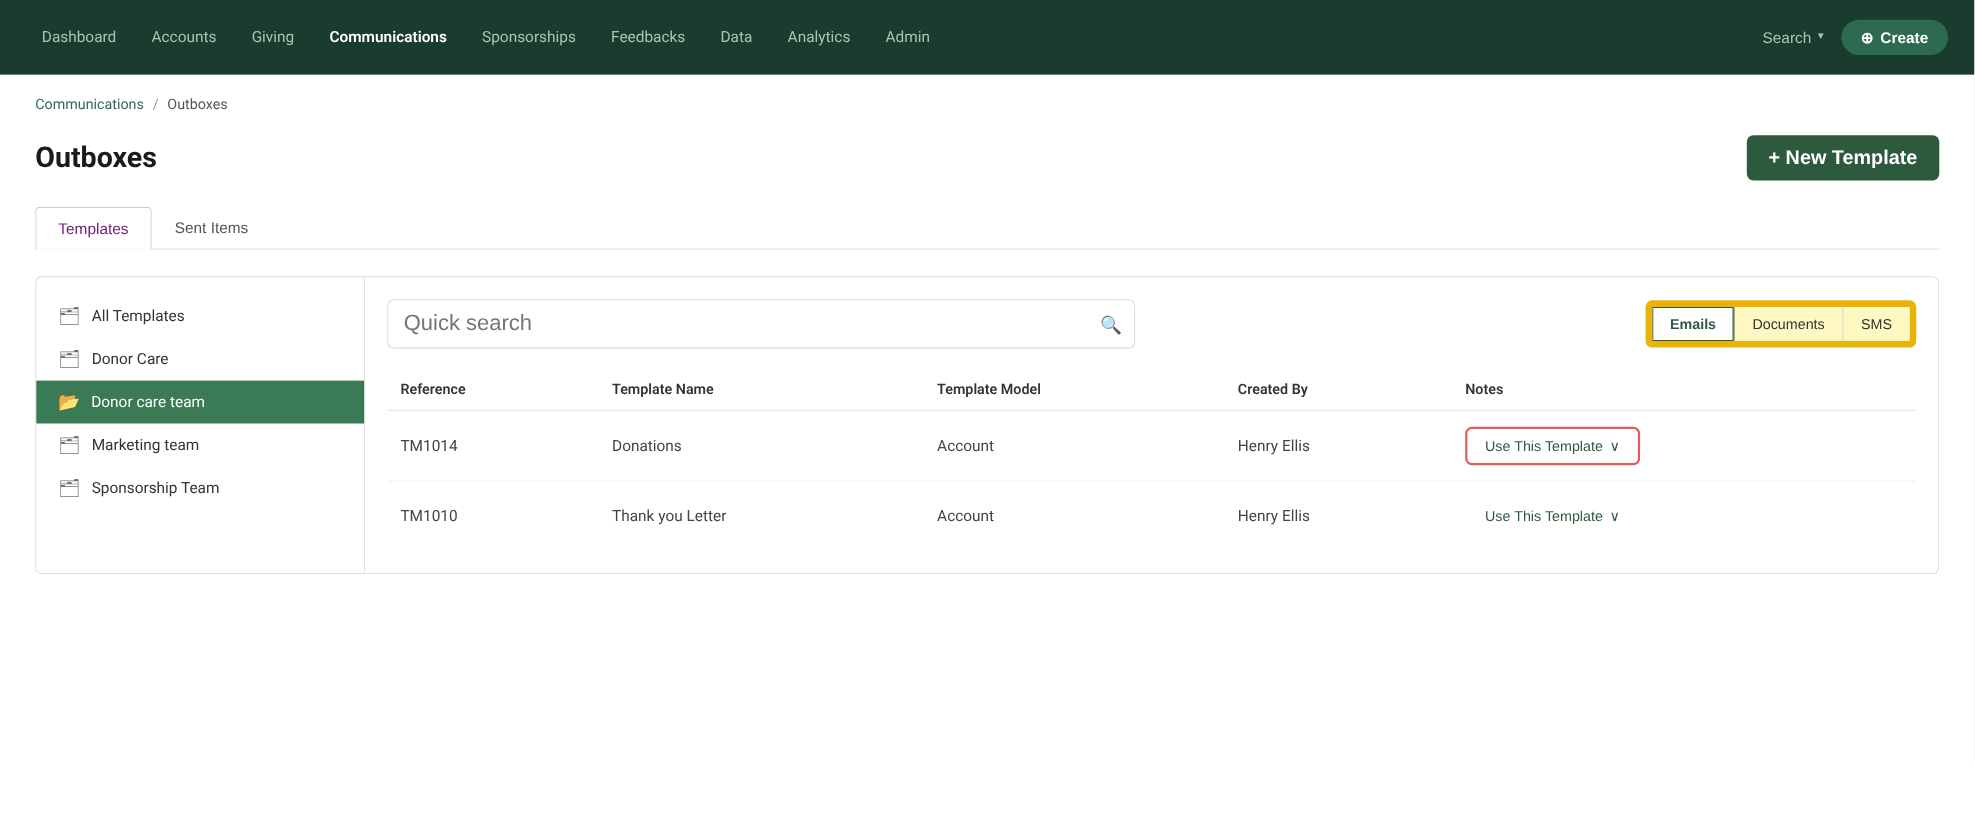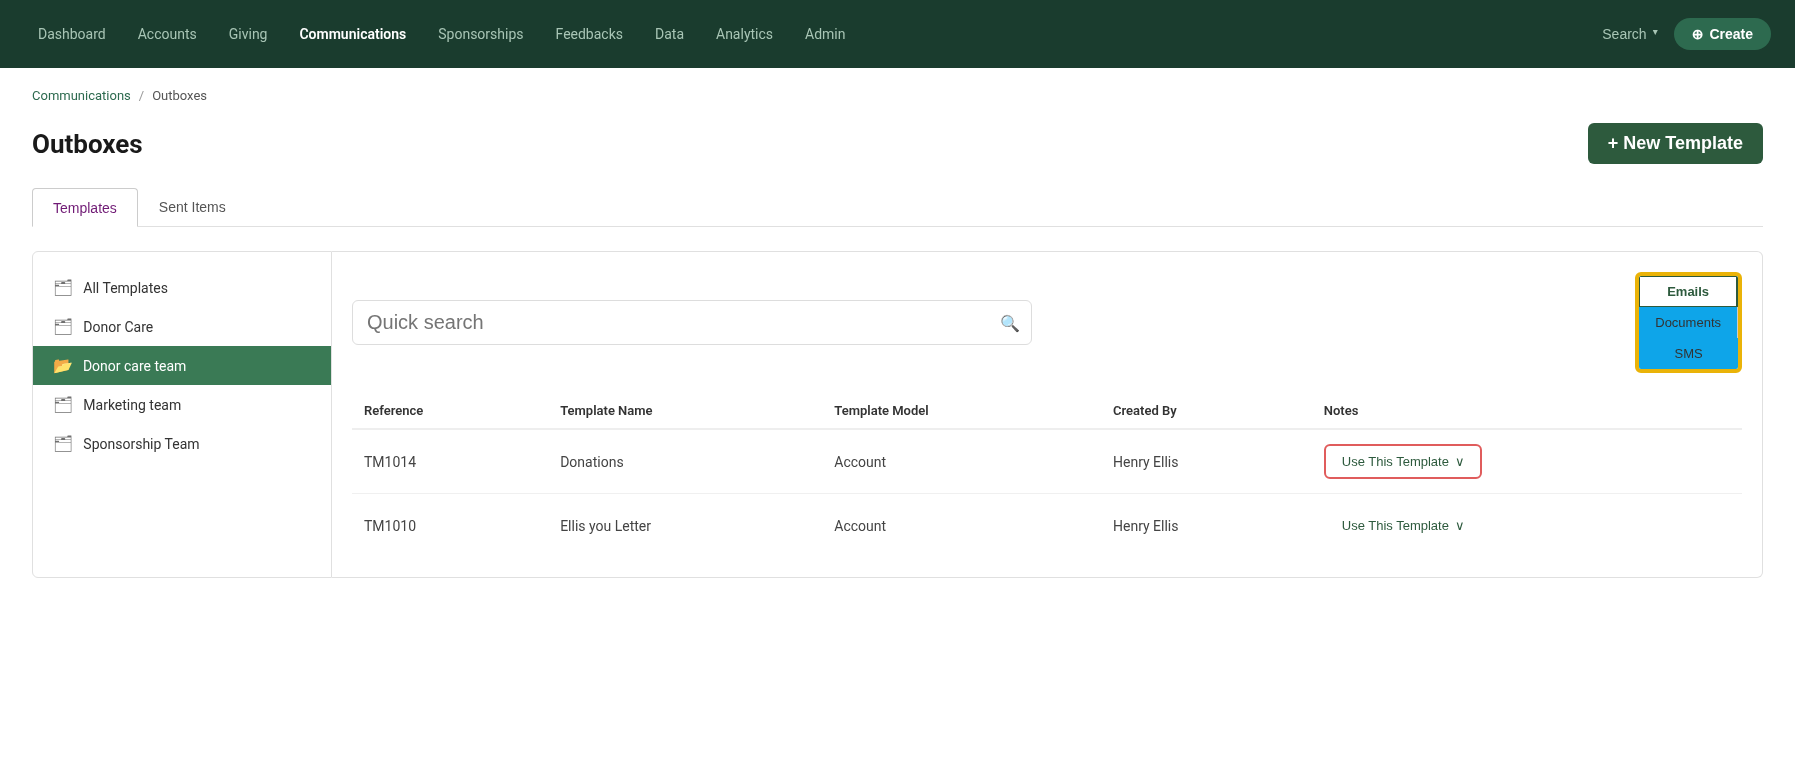--- a/index.html
+++ b/index.html
@@ -204,29 +204,28 @@
     .search-icon-inner {
       position: absolute;
       right: 12px;
       top: 50%;
       transform: translateY(-50%);
       color: #888;
       font-size: 16px;
     }
     .filter-btns {
       display: flex;
-      border: 4px solid #eab308;
+      border: 6px solid #eab308;
       border-radius: 6px;
       overflow: hidden;
-      flex-direction: column;
     }
     .filter-btn {
       padding: 8px 16px;
       font-size: 13px;
-      background: #0ea5e9;
+      background: #fef9c3;
       border: none;
       cursor: pointer;
       color: #333;
       border-right: 1px solid #ccc;
     }
     .filter-btn:last-child { border-right: none; }
     .filter-btn.active {
       background: #fff;
       color: #2d5a3d;
       font-weight: 600;
@@ -374,21 +373,21 @@
             <td>Henry Ellis</td>
             <td>
               <button class="use-template-btn">
                 <span>Use This Template</span>
                 <span>∨</span>
               </button>
             </td>
           </tr>
           <tr>
             <td>TM1010</td>
-            <td>Ellis you Letter</td>
+            <td>Thank you Letter</td>
             <td>Account</td>
             <td>Henry Ellis</td>
             <td>
               <button class="use-template-btn no-border">
                 <span>Use This Template</span>
                 <span>∨</span>
               </button>
             </td>
           </tr>
         </tbody>

